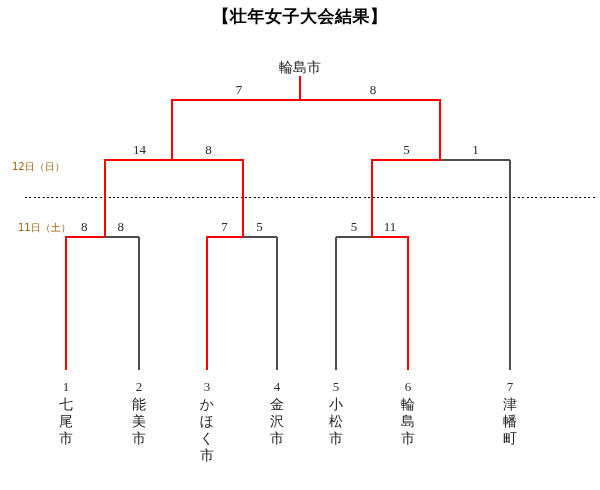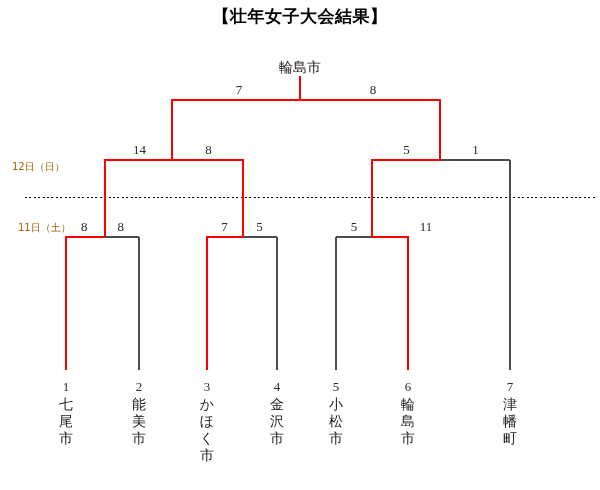--- a/index.html
+++ b/index.html
@@ -111,21 +111,21 @@
   <div class="champ" style="left:300px;top:59px;">輪島市</div>
 
   <div id="overlay">
       <div class="daylabel" style="left: 12px; top: 160px;">12日（日）</div>
       <div class="daylabel" style="left: 18px; top: 221px;">11日（土）</div>
       <div class="score" style="left: 84.25px; top: 219px;">8</div>
       <div class="score" style="left: 120.75px; top: 219px;">8</div>
       <div class="score" style="left: 224.5px; top: 219px;">7</div>
       <div class="score" style="left: 259.5px; top: 219px;">5</div>
       <div class="score" style="left: 354px; top: 219px;">5</div>
-      <div class="score" style="left: 390px; top: 219px; margin-left: 36px;">11</div>
+      <div class="score" style="left: 390px; top: 219px;">11</div>
       <div class="score" style="left: 139.5px; top: 142px;">14</div>
       <div class="score" style="left: 208.5px; top: 142px;">8</div>
       <div class="score" style="left: 406.5px; top: 142px;">5</div>
       <div class="score" style="left: 475.5px; top: 142px;">1</div>
       <div class="score" style="left: 239px; top: 82px;">7</div>
       <div class="score" style="left: 373px; top: 82px;">8</div>
       <div class="seed" style="left: 66px; top: 379px;">1</div>
       <div class="teamname" style="left: 66px; top: 396px;">七
 尾
 市</div>

